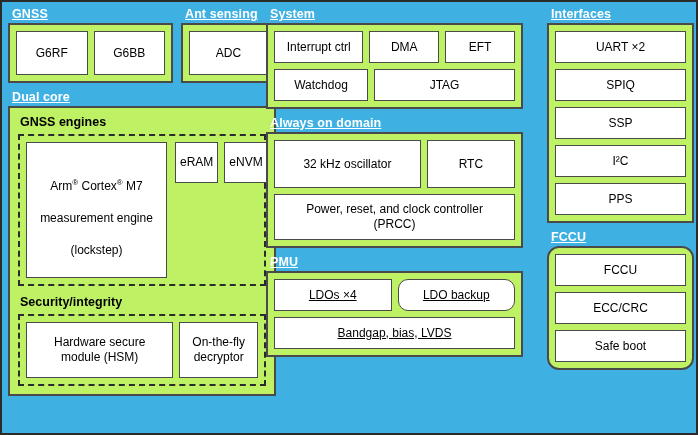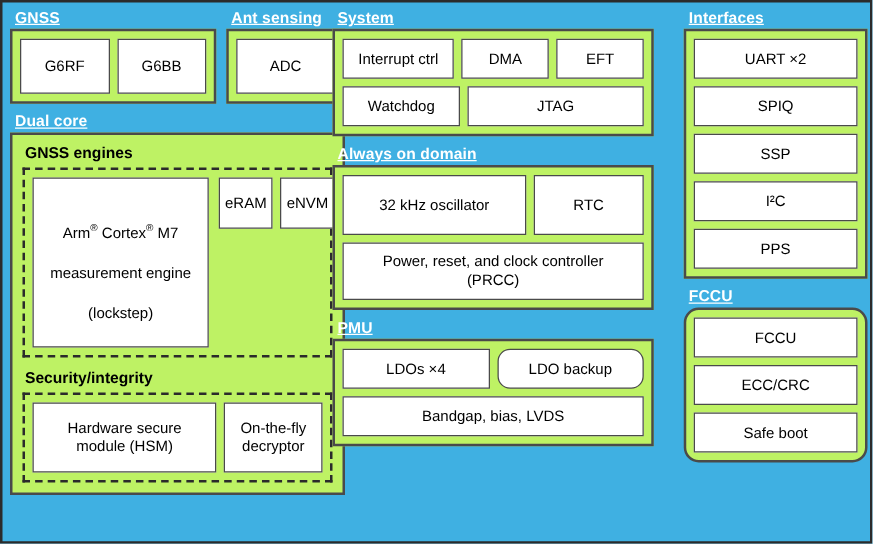--- a/index.html
+++ b/index.html
@@ -108,21 +108,21 @@
   .mem-col .block { height: 41.3px; }
 
   #security-dashed .row .block { height: 56px; }
   #hsm-block   { width: 148px; }
   #otf-block   { width: 79px; }
 
   
   #system-panel .block  { height: 32px; }
   #aod-panel .block     { height: 48px; }
   #aod-prcc             { height: 46px !important; }
-  #pmu-panel .block     { height: 32px; }
+  #pmu-panel .block     { height: 32px; text-decoration: underline; }
 
   
   #iface-panel { display: flex; flex-direction: column; gap: 6px; }
   #iface-panel .block { height: 32px; }
   #asil-panel  { display: flex; flex-direction: column; gap: 6px; border-radius: 12px; }
   #asil-panel .block  { height: 32px; }
 
   sup { font-size: 8px; vertical-align: super; line-height: 0; }
 </style>
 </head>

